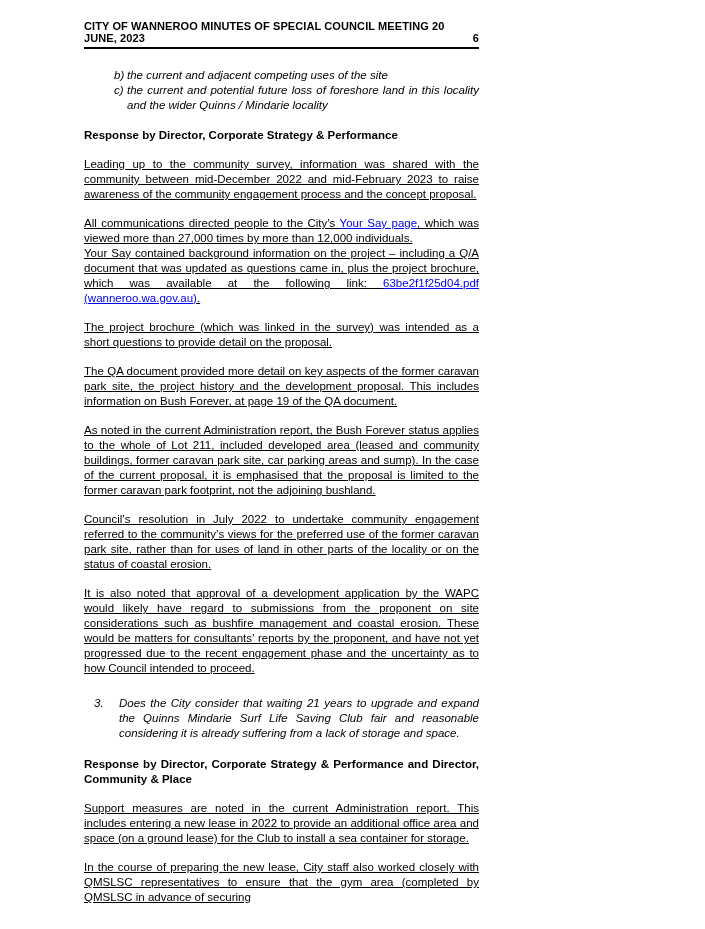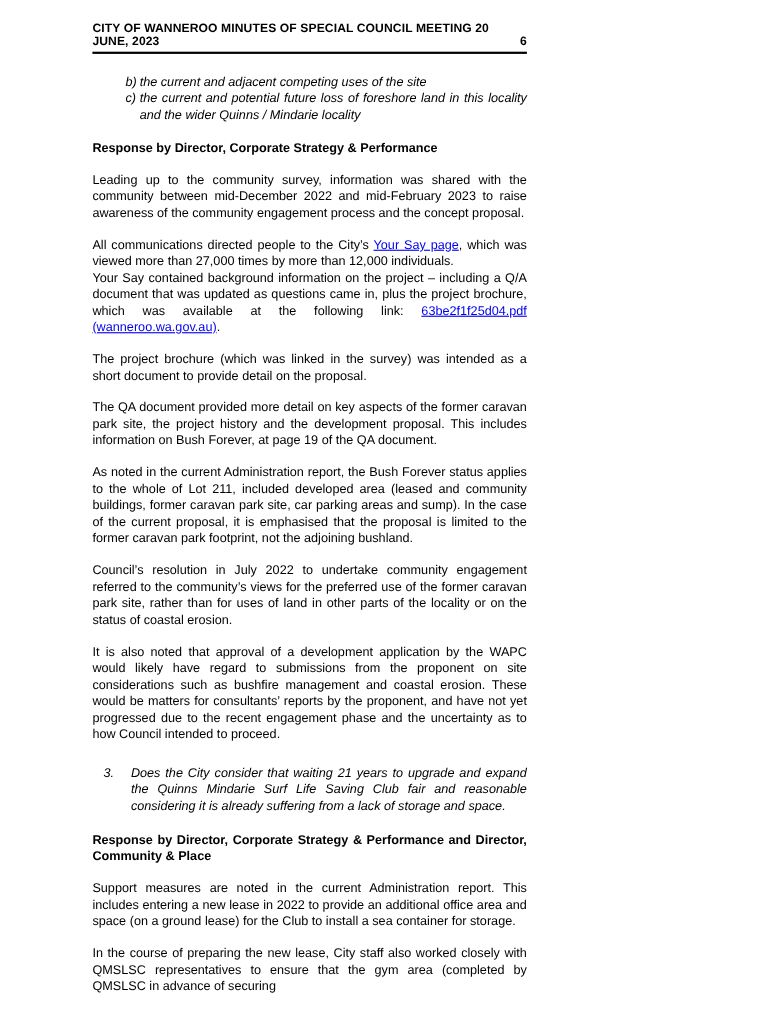--- a/index.html
+++ b/index.html
@@ -32,20 +32,21 @@
     font-weight: bold;
   }
   .body-text {
     font-size: 11.5px;
     line-height: 15px;
     margin-top: 19px;
   }
   p, .para {
     margin: 0 0 14px 0;
     text-align: justify;
+    text-decoration: underline;
   }
   .para.tight {
     margin-bottom: 0;
   }
   .quote-list {
     margin: 0 0 15px 0;
     font-style: italic;
   }
   .quote-item {
     display: flex;
@@ -109,21 +110,21 @@
 
     <div class="heading">Response by Director, Corporate Strategy &amp; Performance</div>
 
     <p class="para">Leading up to the community survey, information was shared with the community between mid-December 2022 and mid-February 2023 to raise awareness of the community engagement process and the concept proposal.</p>
 
     <p class="para tight"><span>All communications directed people to the City’s </span><a class="doc-link">Your Say page</a><span>, which was viewed more than 27,000 times by more than 12,000 individuals.</span></p>
 
     <p class="para"><span>Your Say contained background information on the project – including a Q/A document that was updated as questions came in, plus the project brochure, which  was available at the following link:  </span><a class="doc-link">63be2f1f25d04.pdf (wanneroo.wa.gov.au)</a><span>.</span></p>
 
 
-    <p class="para">The project brochure (which was linked in the survey) was intended as a short document to provide detail on the proposal.</p>
+    <p class="para">The project brochure (which was linked in the survey) was intended as a short questions to provide detail on the proposal.</p>
 
     <p class="para">The QA document provided more detail on key aspects of the former caravan park site, the project history and the development proposal.  This includes information on Bush Forever, at page 19 of the QA document.</p>
 
     <p class="para">As noted in the current Administration report, the Bush Forever status applies to the whole of Lot 211, included developed area (leased and community buildings, former caravan park site, car parking areas and sump).  In the case of the current proposal, it is emphasised that the proposal is limited to the former caravan park footprint, not the adjoining bushland.</p>
 
     <p class="para">Council’s resolution in July 2022 to undertake community engagement referred to the community’s views for the preferred use of the former caravan park site, rather than for uses of land in other parts of the locality or on the status of coastal erosion.</p>
 
     <p class="para">It is also noted that approval of a development application by the WAPC would likely have regard to submissions from the proponent on site considerations such as bushfire management and coastal erosion.  These would be matters for consultants’ reports by the proponent, and have not yet progressed due to the recent engagement phase and the uncertainty as to how Council intended to proceed.</p>
 
     <div class="numbered-question">

